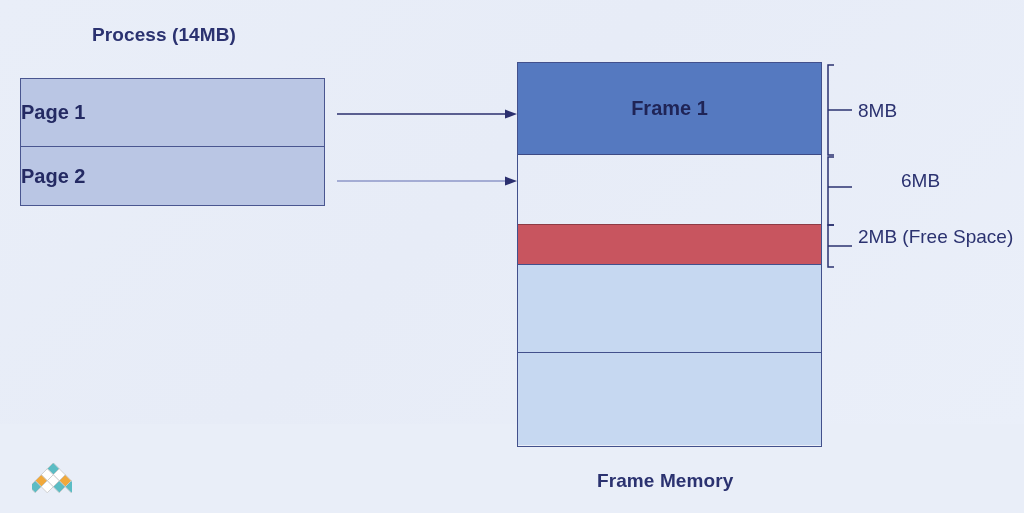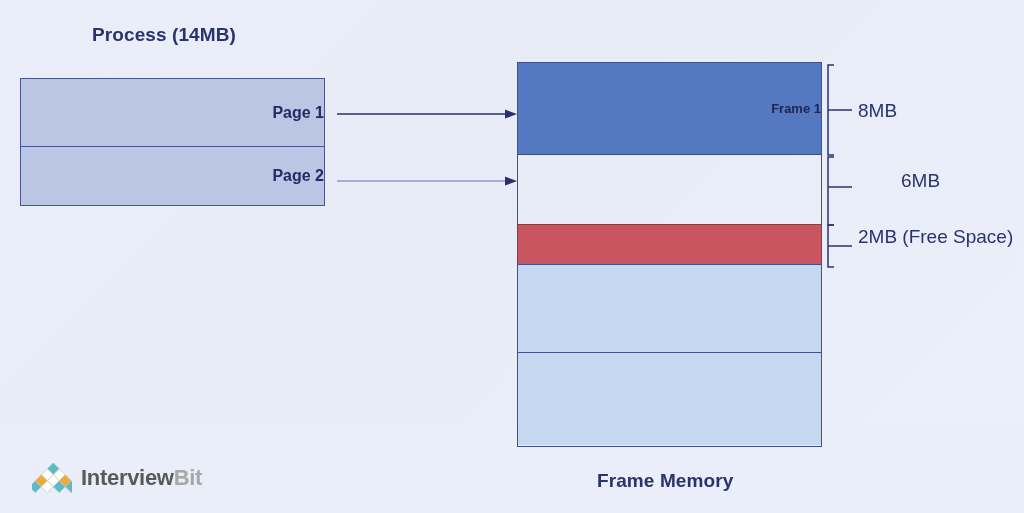--- a/index.html
+++ b/index.html
@@ -36,23 +36,23 @@
   
   .page-box {
     position: absolute;
     left: 20px;
     width: 305px;
     background: #bac6e4;
     border: 1.3px solid #4a5690;
     box-sizing: border-box;
     display: flex;
     align-items: center;
-    justify-content: flex-end;
+    justify-content: flex-start;
     color: #242a63;
-    font-size: 16px;
+    font-size: 20px;
     font-weight: 600;
   }
   #page-1 { top: 78px;  height: 69px; }
   #page-2 { top: 146px; height: 60px; }
 
   
   .arrow {
     position: absolute;
     height: 12px;
     left: 337px;
@@ -72,22 +72,22 @@
     box-sizing: border-box;
     border: 1.3px solid #42508c;
   }
   .mem-block {
     position: absolute;
     left: 0;
     width: 100%;
     box-sizing: border-box;
     display: flex;
     align-items: center;
-    justify-content: flex-end;
-    font-size: 13px;
+    justify-content: center;
+    font-size: 20px;
     font-weight: 600;
     color: #1f2456;
   }
   #frame-1 {
     top: 0; height: 92px;
     background: #5579c0;
     border-bottom: 1.3px solid #3d4a84;
   }
   #frame-2 {
     top: 92px; height: 69px;
@@ -229,18 +229,15 @@
         <rect x="5" y="13.5" width="8.5" height="8.5" transform="rotate(45 9.25 17.75)" fill="#f0a93c"></rect>
         <rect x="17" y="13.5" width="8.5" height="8.5" transform="rotate(45 21.25 17.75)" fill="#ffffff"></rect>
         <rect x="29" y="13.5" width="8.5" height="8.5" transform="rotate(45 33.25 17.75)" fill="#f0a93c"></rect>
 
         <rect x="-1" y="19.5" width="8.5" height="8.5" transform="rotate(45 3.25 23.75)" fill="#5bbcc4"></rect>
         <rect x="11" y="19.5" width="8.5" height="8.5" transform="rotate(45 15.25 23.75)" fill="#ffffff"></rect>
         <rect x="23" y="19.5" width="8.5" height="8.5" transform="rotate(45 27.25 23.75)" fill="#5bbcc4"></rect>
         <rect x="35" y="19.5" width="8.5" height="8.5" transform="rotate(45 39.25 23.75)" fill="#5bbcc4"></rect>
       </g>
     </svg>
-    <div id="logo-text">
-      <span class="lt-dark">Interview</span><span class="lt-light">Bit</span>
-    </div>
   </div>
 
 </div>
 
 </body></html>

